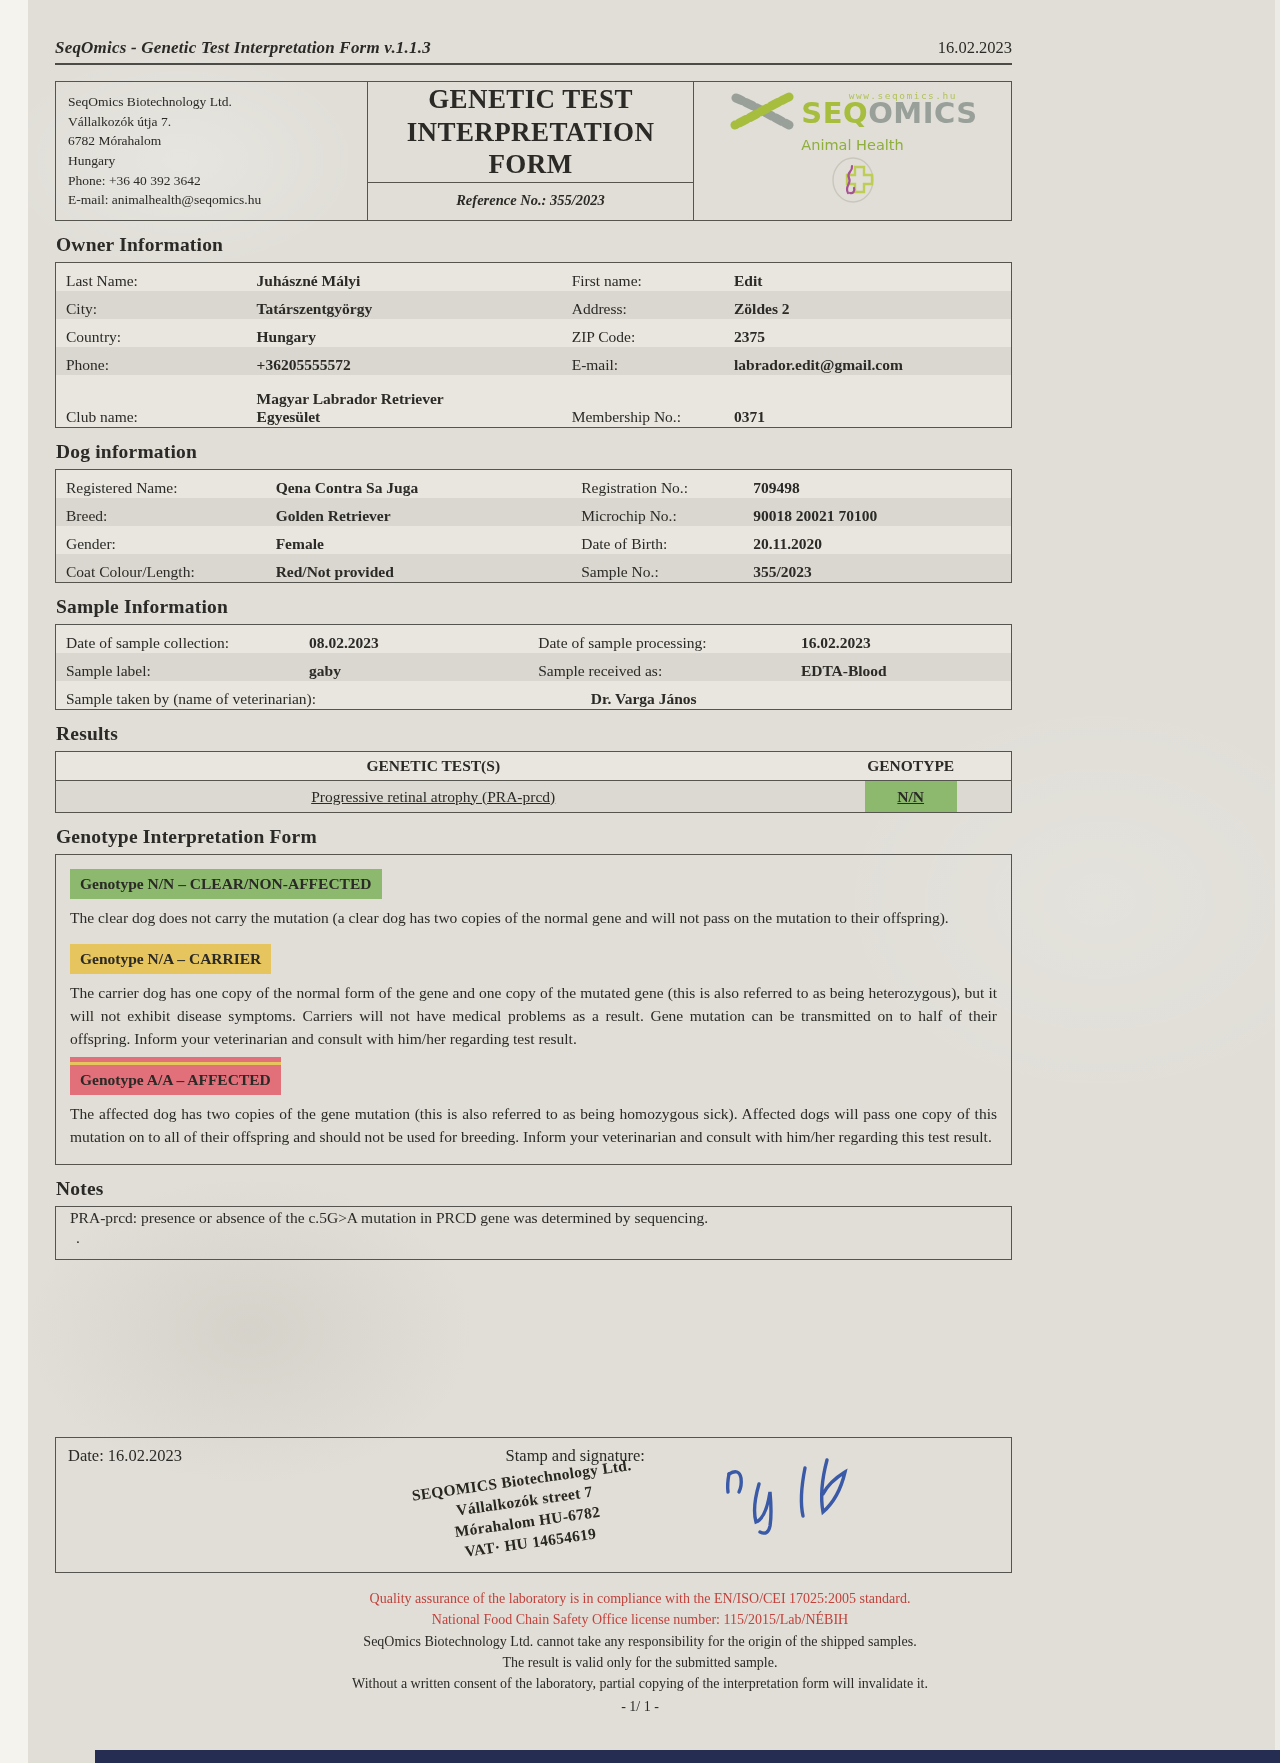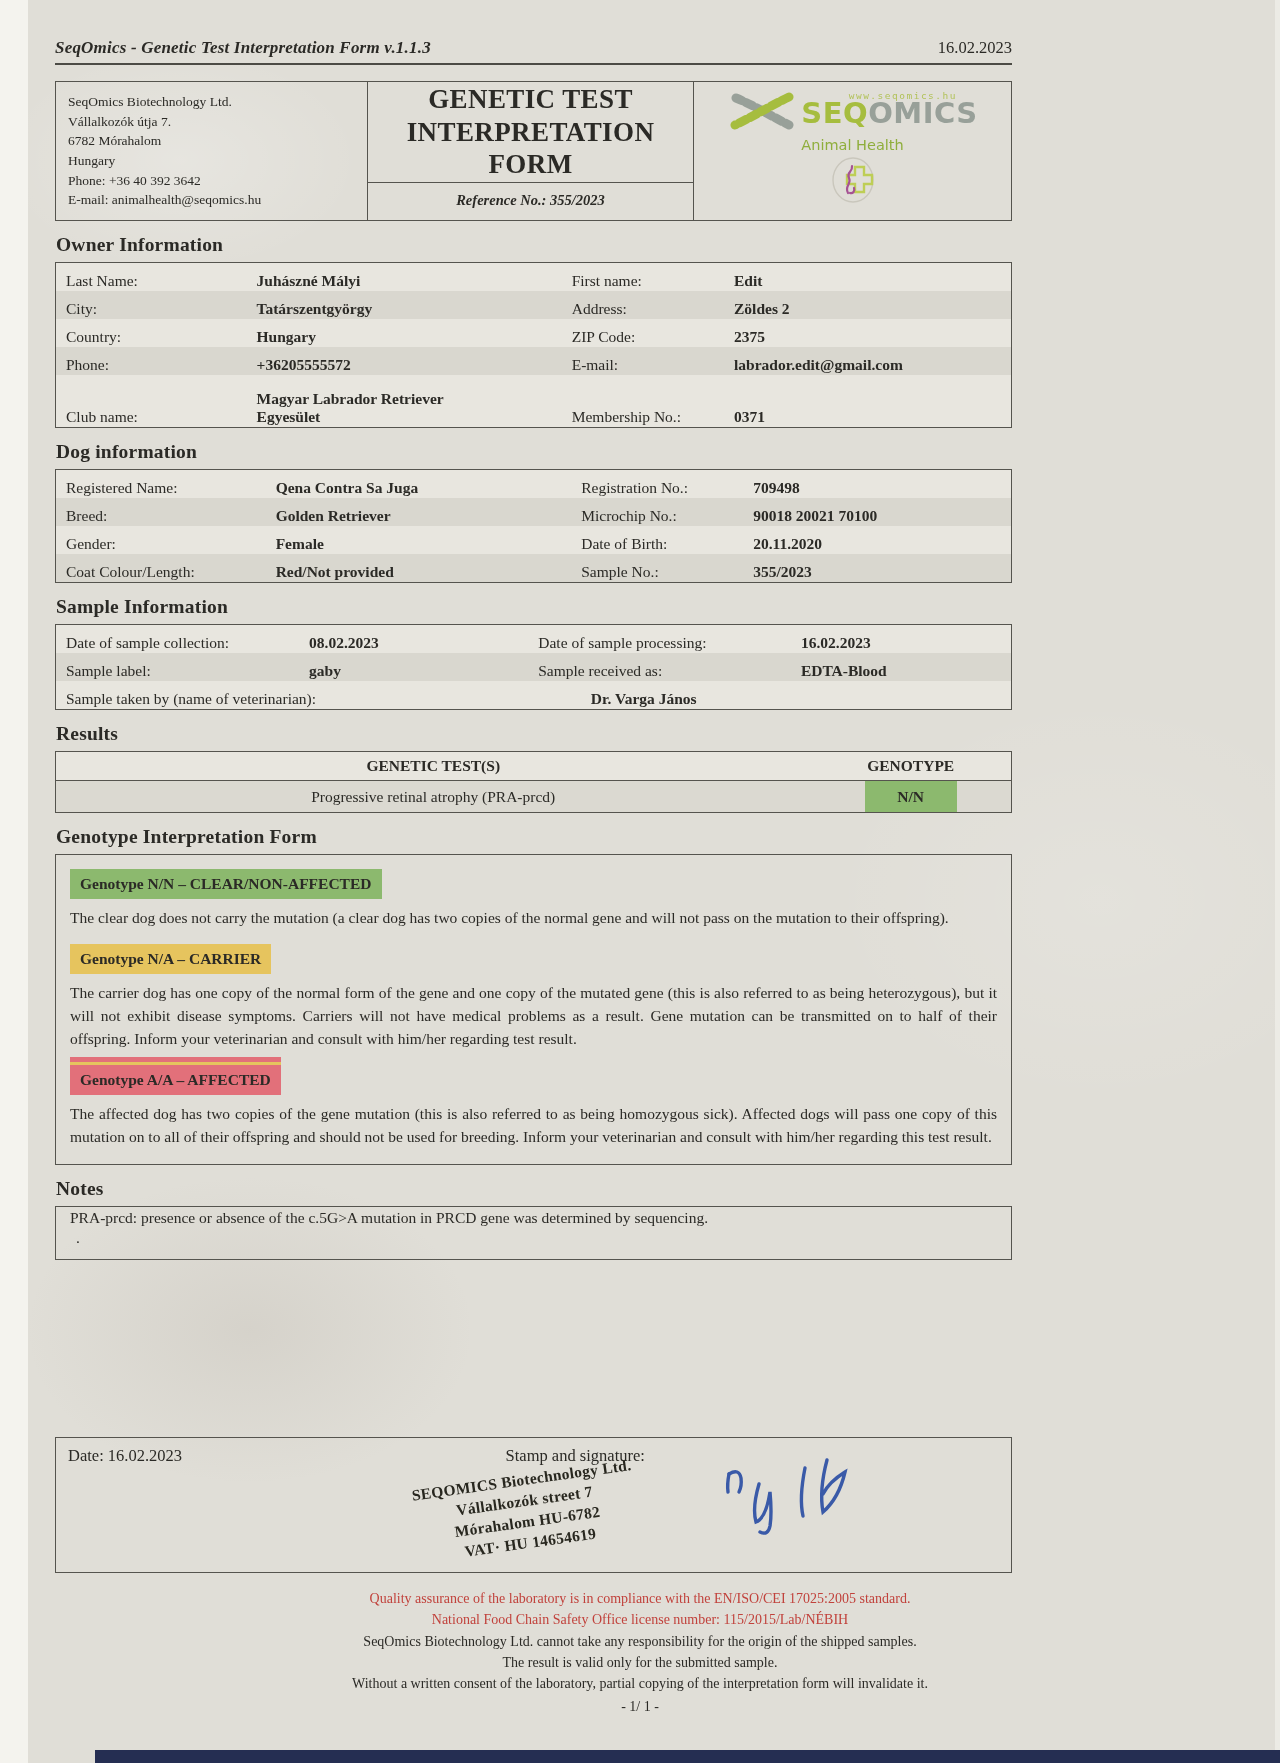--- a/index.html
+++ b/index.html
@@ -64,21 +64,21 @@
   
   .sample-t .c1{width:26.5%;} .sample-t .c2{width:24%;} .sample-t .c3{width:27.5%;} .sample-t .c4{width:22%;}
   .sample-t .vet-l{width:56%;} .sample-t .vet-v{width:44%;}
 
   
   .rtable {border:1.6px solid #55544e; font-size:15.5px;}
   .r-head {display:flex; align-items:center; min-height:28px; background:#e8e6df;
            border-bottom:1.4px solid #55544e; font-weight:bold;}
   .rc1 {width:79%; text-align:center;}
   .rc2 {width:21%; text-align:center;}
-  .r-body {display:flex; align-items:stretch; min-height:31px; background:#dbd9d1;}
+  .r-body {display:flex; align-items:stretch; min-height:31px; background:#dbd9d1;text-decoration:underline;}
   .rb1 {width:79%; display:flex; align-items:center; justify-content:center;}
   .rb2 {width:21%; display:flex; justify-content:center;}
   .geno-box {width:92px; background:#8cb96e; font-weight:bold; display:flex; align-items:center; justify-content:center;}
 
   
   .interp {border:1.6px solid #55544e; padding:8px 14px 14px; font-size:15.5px; line-height:1.5;}
   .hl {display:inline-block; font-weight:bold; padding:3px 10px 4px; margin-top:12px;}
   .hl-clear   {background:#8cb96e; margin-top:6px;}
   .hl-carrier {background:#e6c45e;}
   .hl-affected{background:#e2707a; box-shadow:0 -3px 0 #e6c45e, 0 -8px 0 #e2707a;}

